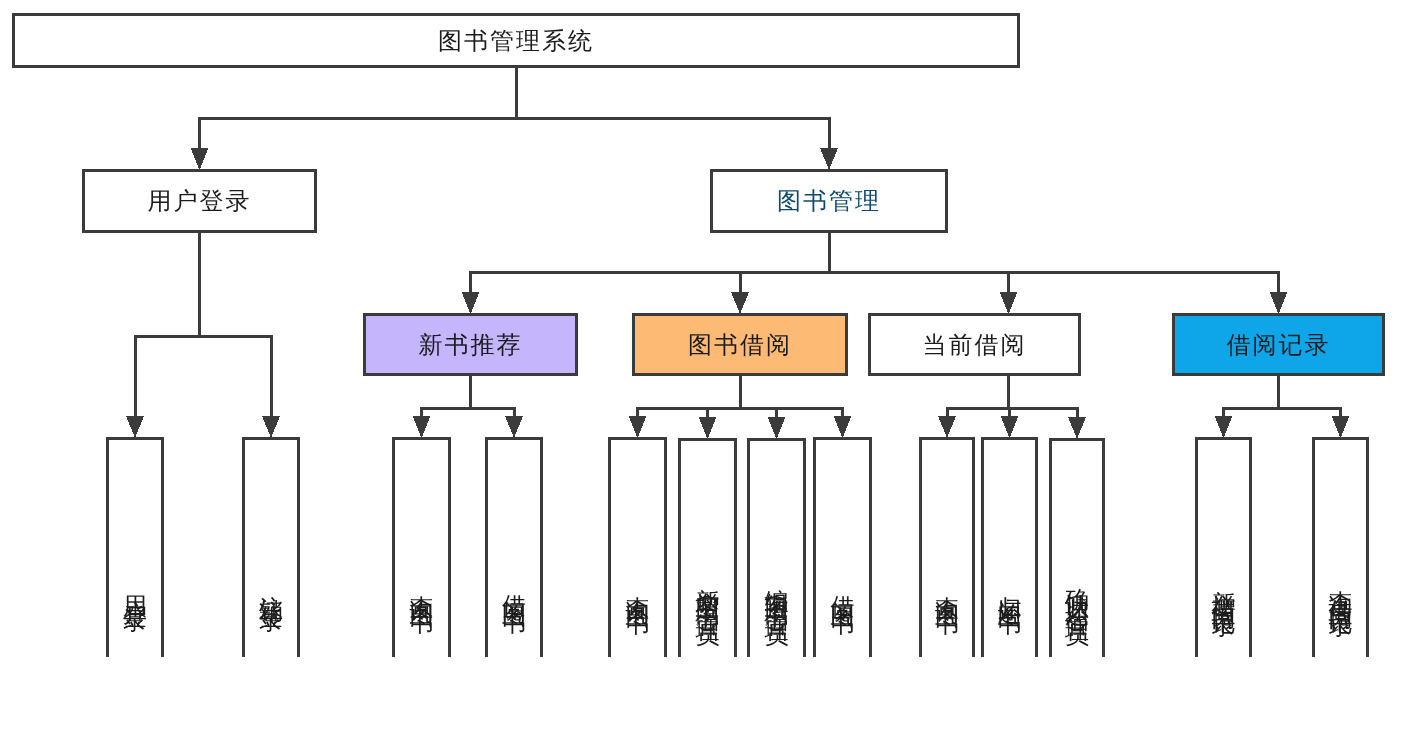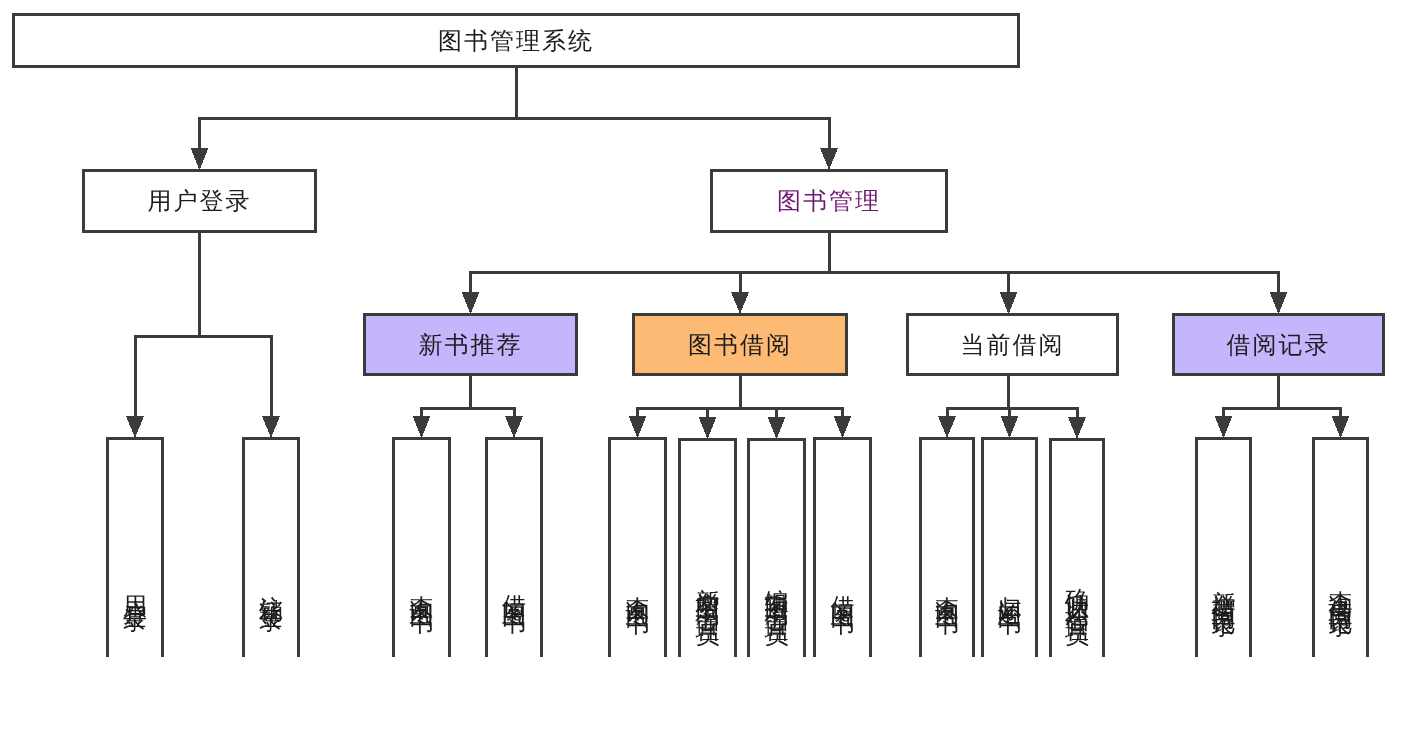--- a/index.html
+++ b/index.html
@@ -112,33 +112,33 @@
       <line x1="1340.5" y1="408" x2="1340.5" y2="421" stroke="#3b3b3b" stroke-width="3" stroke-linecap="square"></line>
       <polygon points="1340.5,438 1331.5,416 1349.5,416" fill="#3b3b3b"></polygon>
     </svg>
   <div id="nodes-layer">
       <div class="node" style="left: 12px; top: 13px; width: 1008px; height: 55px; border-color: rgb(59, 59, 59); background: rgb(255, 255, 255); color: rgb(28, 28, 28);">
         <span>图书管理系统</span>
       </div>
       <div class="node" style="left: 82px; top: 169px; width: 235px; height: 64px; border-color: rgb(59, 59, 59); background: rgb(255, 255, 255); color: rgb(28, 28, 28);">
         <span>用户登录</span>
       </div>
-      <div class="node" style="left: 710px; top: 169px; width: 238px; height: 64px; border-color: rgb(59, 59, 59); background: rgb(255, 255, 255); color: #701a75;">
+      <div class="node" style="left: 710px; top: 169px; width: 238px; height: 64px; border-color: rgb(59, 59, 59); background: rgb(255, 255, 255); color: #0c4a6e;">
         <span>图书管理</span>
       </div>
       <div class="node" style="left: 363px; top: 313px; width: 215px; height: 63px; border-color: rgb(59, 59, 59); background: #c4b5fd; color: rgb(28, 28, 28); font-family: Liberation Serif, serif;">
         <span>新书推荐</span>
       </div>
       <div class="node" style="left: 632px; top: 313px; width: 216px; height: 63px; border-color: rgb(59, 59, 59); background: #fdba74; color: rgb(28, 28, 28);">
         <span>图书借阅</span>
       </div>
-      <div class="node" style="left: 906px; top: 313px; width: 213px; height: 63px; border-color: rgb(59, 59, 59); background: rgb(255, 255, 255); color: rgb(28, 28, 28);">
+      <div class="node" style="left: 868px; top: 313px; width: 213px; height: 63px; border-color: rgb(59, 59, 59); background: rgb(255, 255, 255); color: rgb(28, 28, 28);">
         <span>当前借阅</span>
       </div>
-      <div class="node" style="left: 1172px; top: 313px; width: 213px; height: 63px; border-color: rgb(59, 59, 59); background: #c4b5fd; color: rgb(28, 28, 28);">
+      <div class="node" style="left: 1172px; top: 313px; width: 213px; height: 63px; border-color: rgb(59, 59, 59); background: #0ea5e9; color: rgb(28, 28, 28);">
         <span>借阅记录</span>
       </div>
       <div class="node vertical" style="left: 106px; top: 437px; width: 58px; height: 298px; border-color: rgb(59, 59, 59); background: rgb(255, 255, 255); color: rgb(28, 28, 28);">
         <span>用户登录</span>
       </div>
       <div class="node vertical" style="left: 242px; top: 437px; width: 58px; height: 298px; border-color: rgb(59, 59, 59); background: rgb(255, 255, 255); color: rgb(28, 28, 28);">
         <span>注销登录</span>
       </div>
       <div class="node vertical" style="left: 392px; top: 437px; width: 59px; height: 298px; border-color: rgb(59, 59, 59); background: rgb(255, 255, 255); color: rgb(28, 28, 28);">
         <span>查询图书</span>

